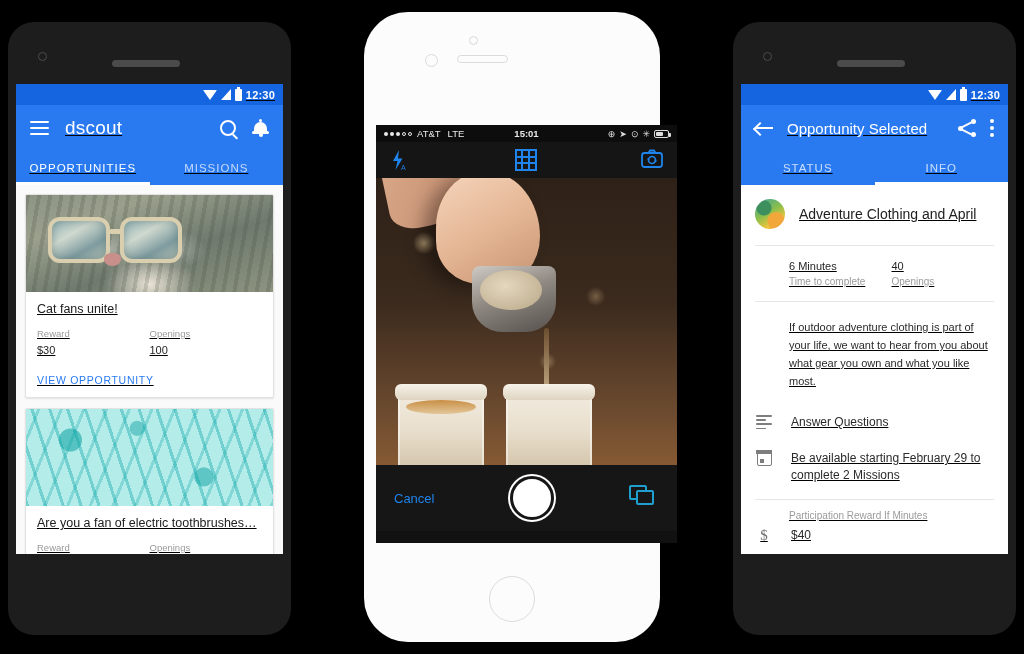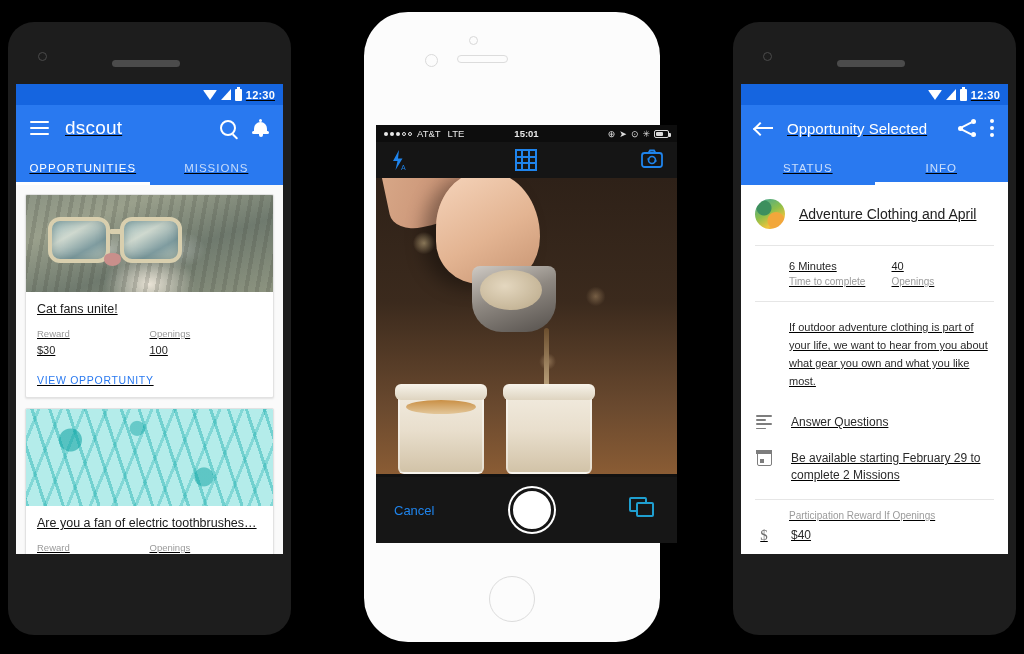--- a/index.html
+++ b/index.html
@@ -187,21 +187,21 @@
   .ios-batt { width: 15px; height: 8px; border: 1px solid #dcdcdc; border-radius: 2px; position: relative; }
   .ios-batt:before { content:""; position:absolute; right:-3px; top:2px; width:2px; height:4px; background:#dcdcdc; border-radius:0 1px 1px 0; }
   .ios-batt:after { content:""; position:absolute; left:1px; top:1px; bottom:1px; width:7px; background:#dcdcdc; border-radius:1px; }
 
   .cam-topbar {
     height: 36px; background: #151515; display: flex; align-items: center;
     justify-content: space-between; padding: 0 14px;
   }
   .cam-photo { position: relative; height: 296px; overflow: hidden; background: #2a1c14; }
   .cam-bottom {
-    position: absolute; left: 0; right: 0; bottom: 0; height: 66px; background: #161616;
+    position: absolute; left: 0; right: 0; bottom: 12px; height: 66px; background: #161616;
     display: flex; align-items: center; justify-content: space-between; padding: 0 18px;
   }
   .cam-cancel { color: #1f84ec; font-size: 13px; cursor: pointer; }
   .shutter {
     width: 44px; height: 44px; border-radius: 50%; background: #fff;
     border: 3px solid #161616; box-shadow: 0 0 0 2px #fff; cursor: pointer;
   }
   .gallery-ic { width: 30px; height: 26px; position: relative; cursor: pointer; }
   .gallery-ic i, .gallery-ic b {
     position: absolute; border: 2px solid #1f9fd0; border-radius: 2px;
@@ -566,21 +566,21 @@
 
         <div class="det-row">
           <div class="row-icon">
               <div class="ic-cal"></div>
             </div>
           <div class="txt">Be available starting February 29 to complete 2 Missions</div>
         </div>
 
         <div class="det-sep" style="margin-top:6px;"></div>
 
-        <div class="det-reward-label">Participation Reward If Openings</div>
+        <div class="det-reward-label">Participation Reward If Minutes</div>
         <div class="det-row" style="padding-top:5px;">
           <div class="row-icon">
               <div class="ic-dollar">$</div>
             </div>
           <div class="txt">$40</div>
         </div>
 
       </div>
     </div>
   </div>

